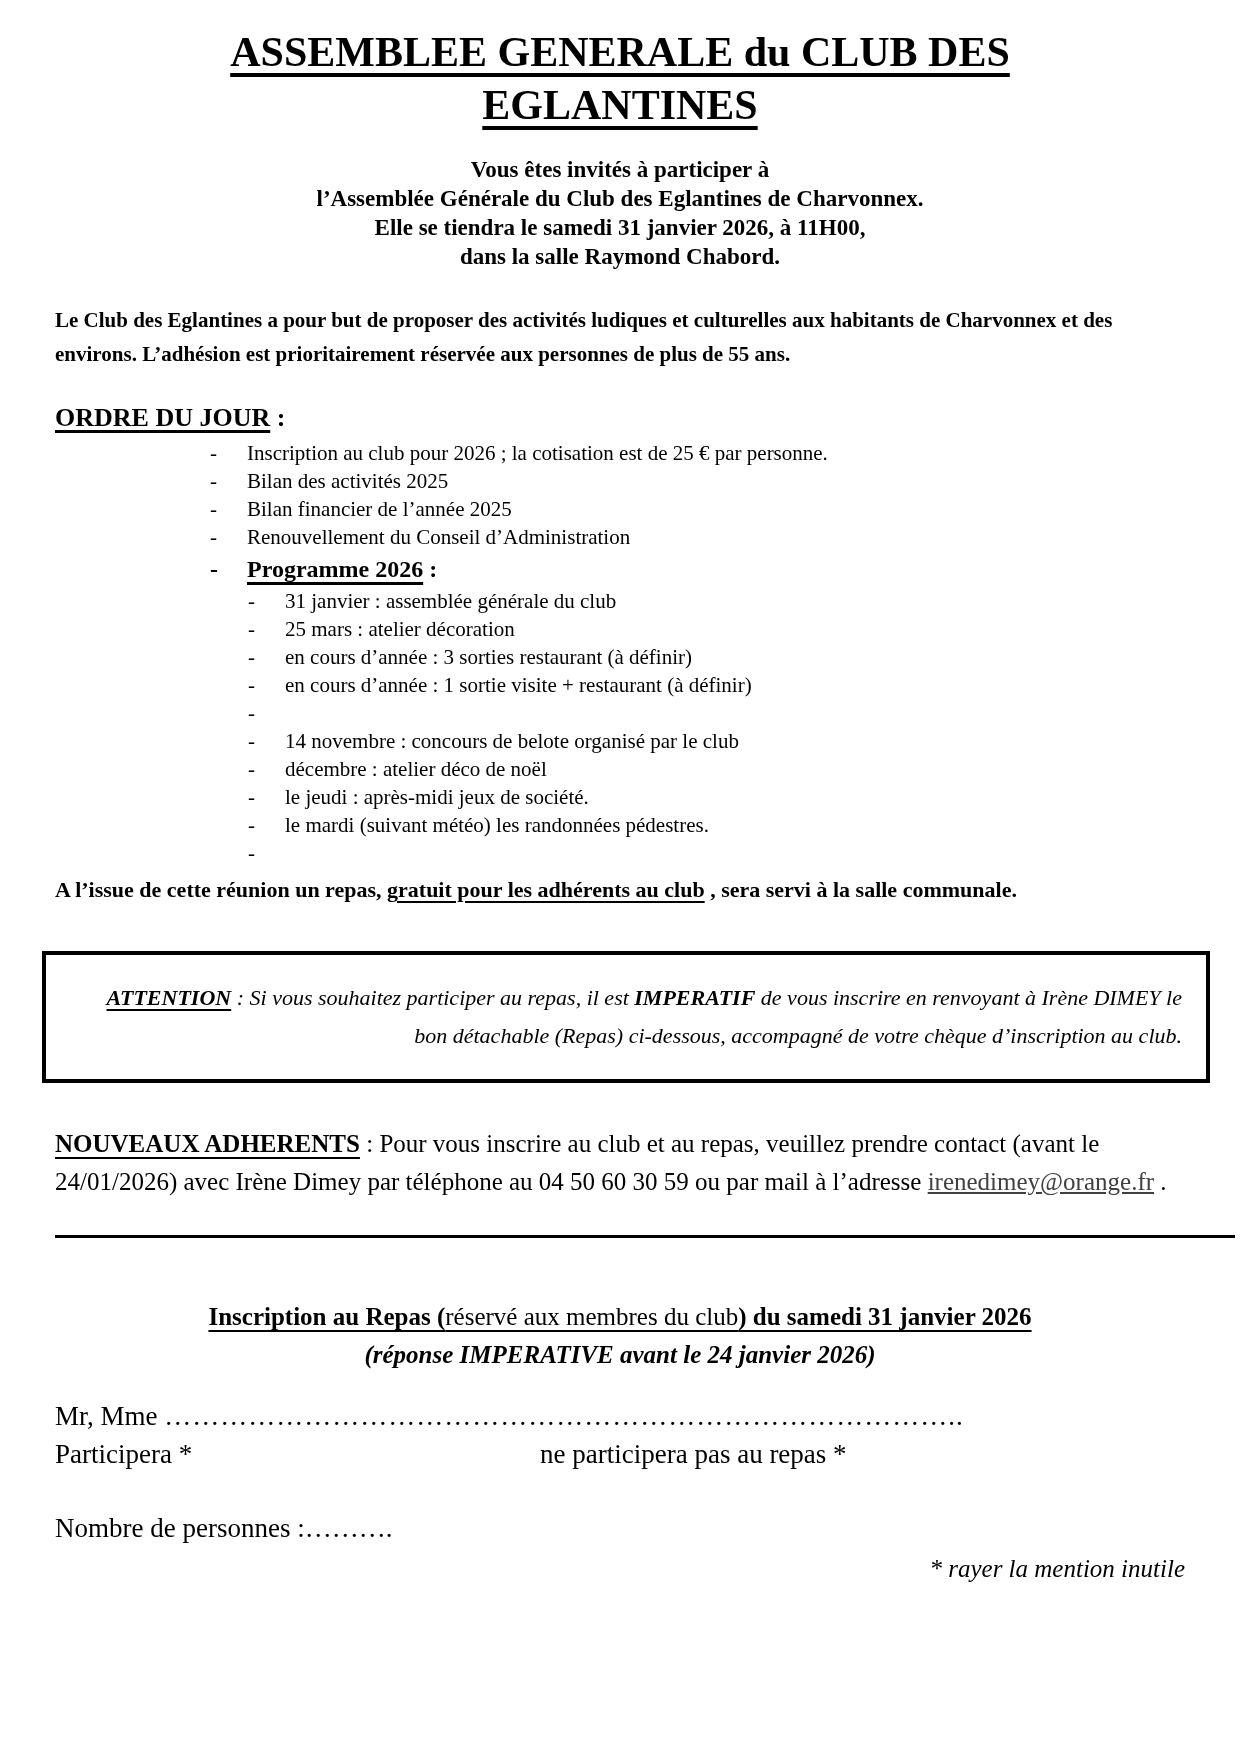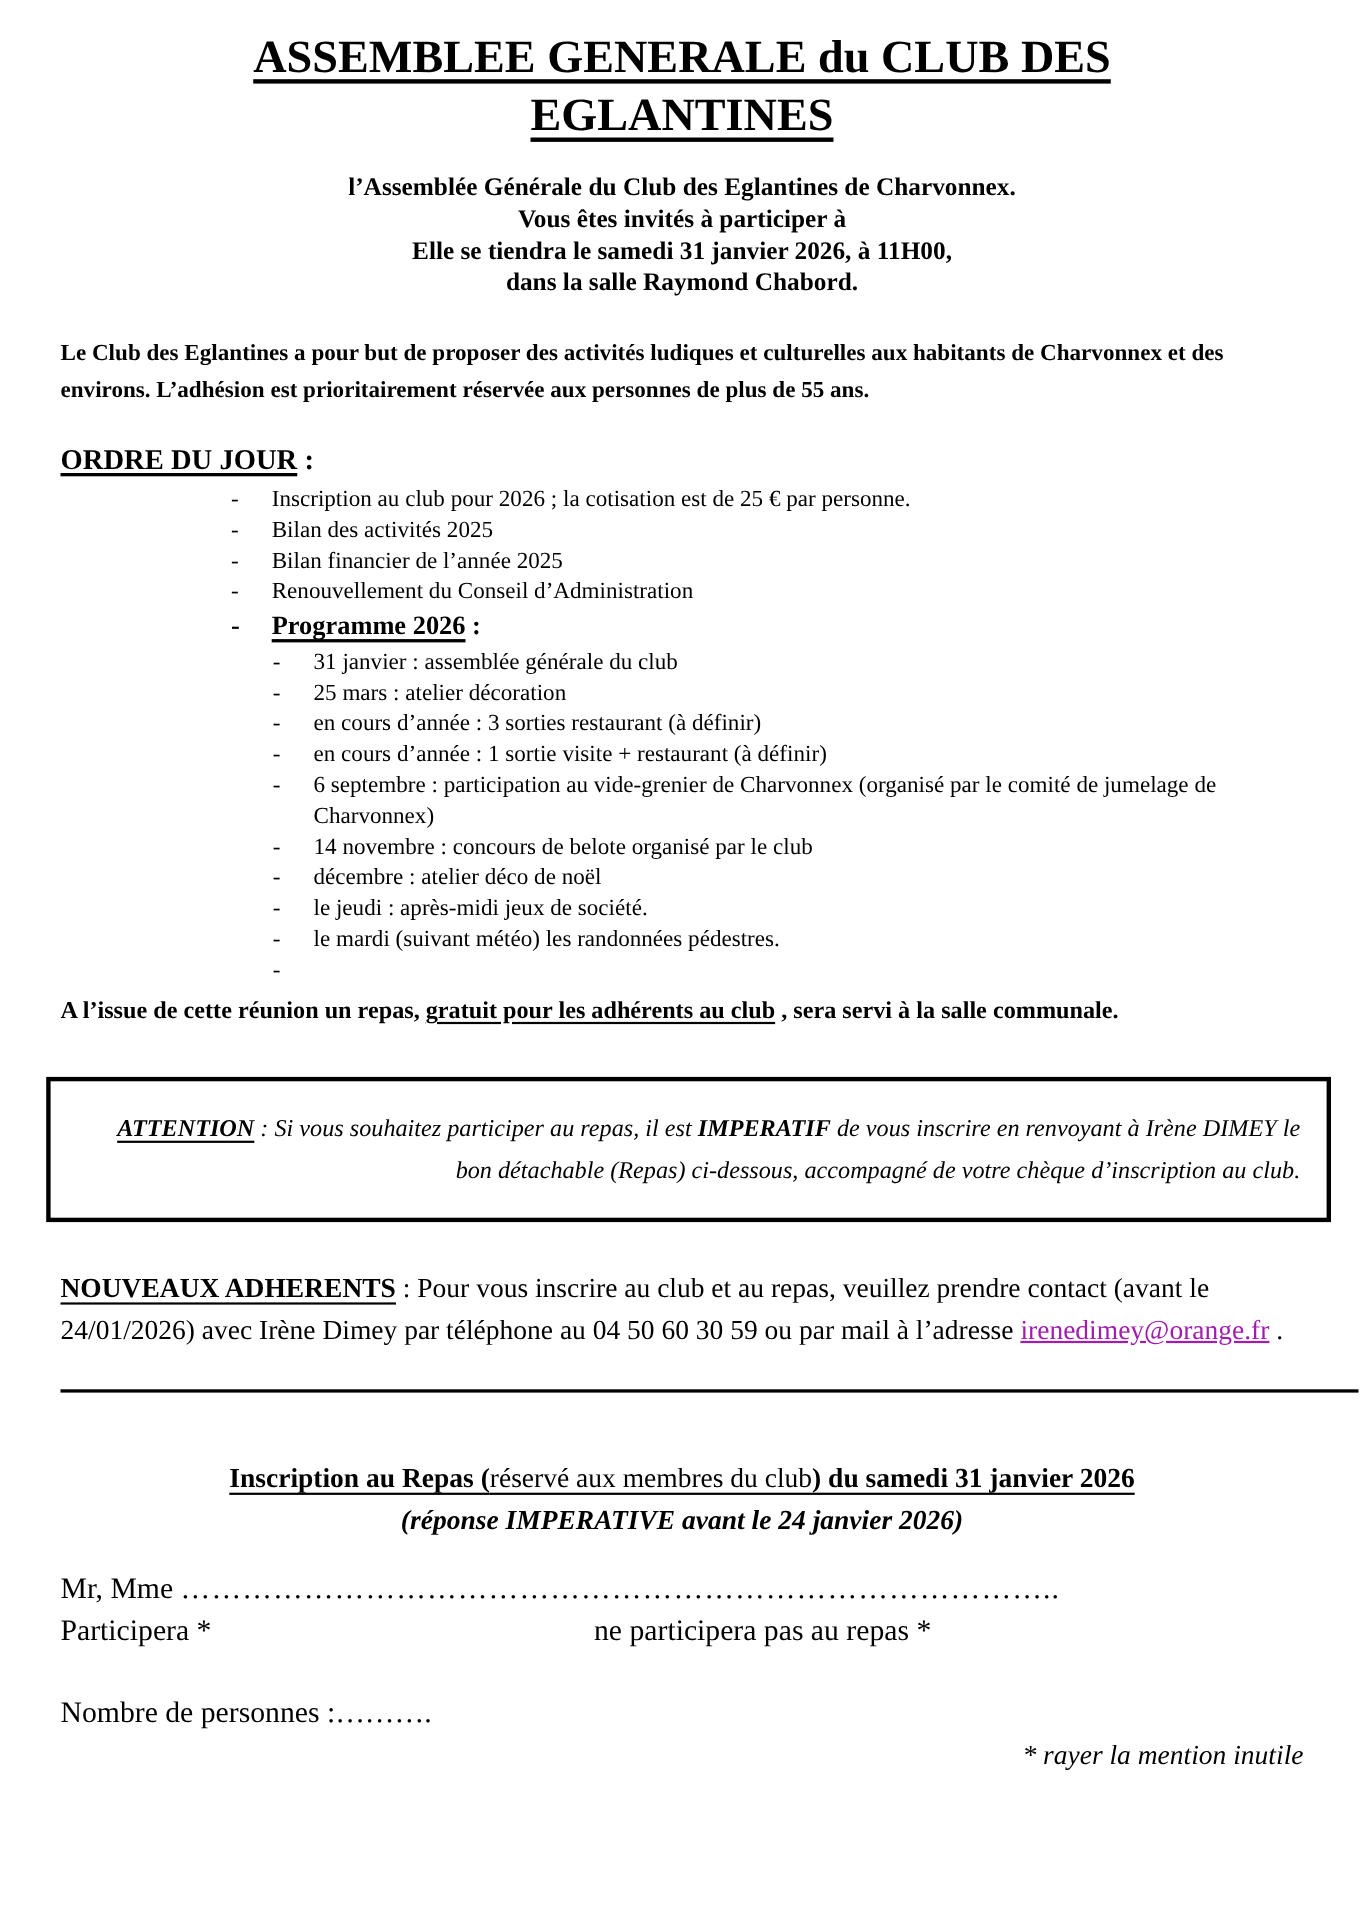--- a/index.html
+++ b/index.html
@@ -55,21 +55,21 @@
     font-style:italic;
     font-size:22px;
     line-height:38px;
     text-align:right;
   }
   .attention-label{font-weight:bold;text-decoration:underline;text-decoration-thickness:2px;text-underline-offset:4px;}
   .imperatif{font-weight:bold;}
   
   .nouveaux{margin:42px 0 0 0;font-size:25px;line-height:38px;}
   .nouveaux-label{font-weight:bold;text-decoration:underline;text-decoration-thickness:2px;text-underline-offset:5px;}
-  a.email-link{color:#a21caf;text-decoration:underline;cursor:pointer;}
+  a.email-link{color:#404040;text-decoration:underline;cursor:pointer;}
   
   hr.divider{border:none;border-top:3px solid #000000;margin:34px -50px 0 0;}
   
   .repas-head{margin-top:62px;text-align:center;font-size:25px;line-height:33px;}
   .repas-head .u-wrap{text-decoration:underline;text-decoration-thickness:2px;text-underline-offset:5px;}
   .repas-head .b{font-weight:bold;text-align:center;}
   .repas-sub{margin-top:8px;text-align:center;font-size:25px;font-weight:bold;font-style:italic;}
   
   .form-line{font-size:27px;line-height:38px;}
   .name-line{margin-top:28px;}
@@ -80,22 +80,22 @@
   .footnote{margin-top:8px;text-align:right;font-style:italic;font-size:25px;}
 </style>
 </head>
 <body>
 
 <div class="page">
 
   <h1 class="doc-title">ASSEMBLEE GENERALE du CLUB DES EGLANTINES</h1>
 
   <div class="intro">
+    <div>Vous êtes invités à participer à</div>
     <div>l’Assemblée Générale du Club des Eglantines de Charvonnex.</div>
-    <div>Vous êtes invités à participer à</div>
     <div>Elle se tiendra le samedi 31 janvier 2026, à 11H00,</div>
     <div>dans la salle Raymond Chabord.</div>
   </div>
 
   <p class="purpose">Le Club des Eglantines a pour but de proposer des activités ludiques et culturelles aux habitants de Charvonnex et des environs. L’adhésion est prioritairement réservée aux personnes de plus de 55 ans.</p>
 
   <div class="agenda-heading"><span class="hd-underline">ORDRE DU JOUR</span><span> :</span></div>
 
   <div class="list">
     <div class="li l1">
@@ -131,21 +131,20 @@
     <div class="li l2">
         <span class="dash">-</span>
         <span class="txt">en cours d’année : 3 sorties restaurant (à définir)</span>
       </div>
     <div class="li l2">
         <span class="dash">-</span>
         <span class="txt">en cours d’année : 1 sortie visite + restaurant (à définir)</span>
       </div>
     <div class="li l2">
         <span class="dash">-</span>
-        <span class="txt">6 septembre : participation au vide-grenier de Charvonnex (organisé par le comité de jumelage de Charvonnex)</span>
       </div>
     <div class="li l2">
         <span class="dash">-</span>
         <span class="txt">14 novembre : concours de belote organisé par le club</span>
       </div>
     <div class="li l2">
         <span class="dash">-</span>
         <span class="txt">décembre : atelier déco de noël</span>
       </div>
     <div class="li l2">

